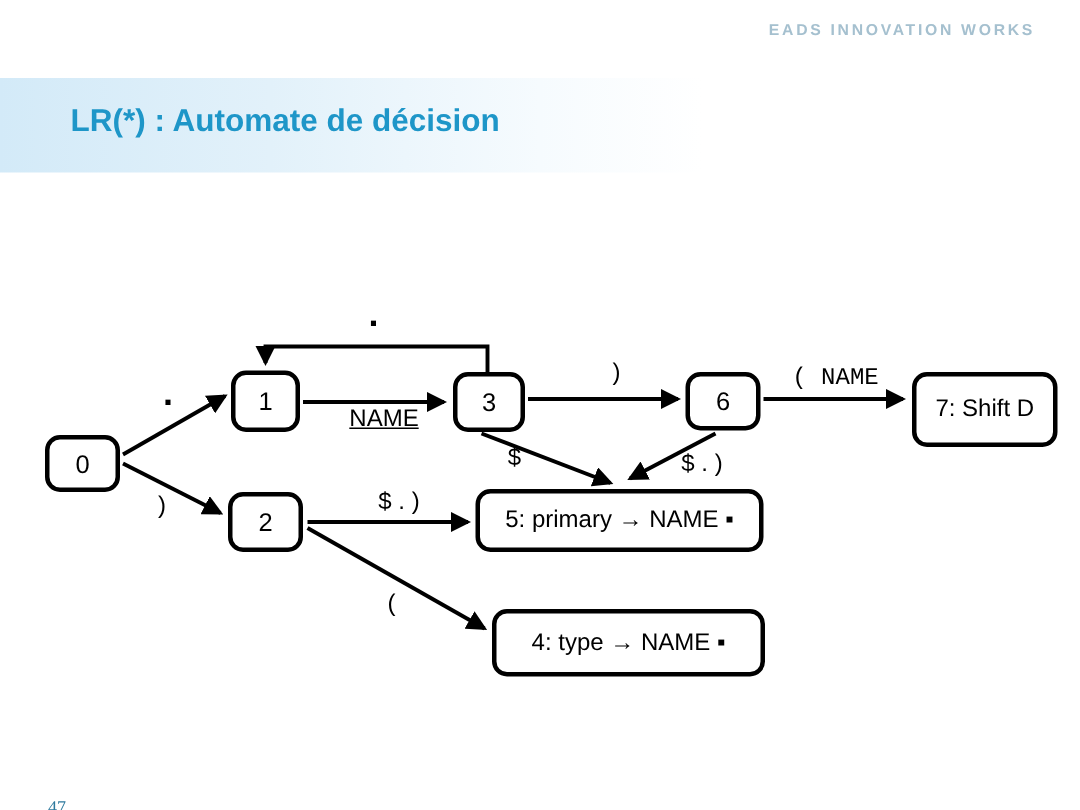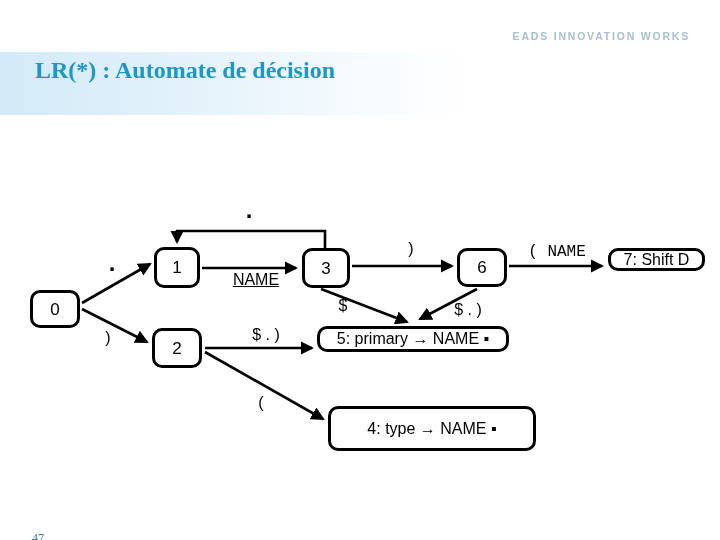--- a/index.html
+++ b/index.html
@@ -9,34 +9,33 @@
     background:#ffffff;
     font-family:"Liberation Sans", sans-serif;
     overflow:hidden;
     color:#000;
   }
 
   
   .logo {
     position:absolute; top:14px; right:30px;
     font-size:10.5px; letter-spacing:1.8px;
-    color:#a5c0cf; font-weight:bold;margin-top:16px;
+    color:#a5c0cf; font-weight:bold;
   }
   .title-band {
     position:absolute; left:0; top:52px;
     width:720px; height:63px;
     background:linear-gradient(to right, #d3eaf8 0%, #e2f1fa 25%, #f6fbfe 50%, #ffffff 65%);
   }
   .slide-title {
     position:absolute; left:35px; top:5px;
-    margin:0;
-    font-size:24px; font-weight:bold;
+    margin:12px;
+    font-size:21px; font-weight:bold;
     color:#1e96c8;
     white-space:nowrap;
-    font-family:Liberation Serif, serif;
   }
 
   
   .diagram { position:absolute; left:0; top:0; width:720px; height:540px; }
   .edges { position:absolute; left:0; top:0; pointer-events:none; }
   .edges * { pointer-events:none; }
 
   .node {
     position:absolute; box-sizing:border-box;
     border:3px solid #000; border-radius:10px;
@@ -92,23 +91,23 @@
       <path d="M321,289 L407,322" marker-end="url(#ah)"></path>
       <path d="M477,289 L420,319" marker-end="url(#ah)"></path>
     </g>
   </svg>
 
   <div class="node num" style="left:30px;  top:290px; width:50px; height:38px;">0</div>
   <div class="node num" style="left:154px; top:247px; width:46px; height:41px;">1</div>
   <div class="node num" style="left:152px; top:328px; width:50px; height:40px;">2</div>
   <div class="node num" style="left:302px; top:248px; width:48px; height:40px;">3</div>
   <div class="node num" style="left:457px; top:248px; width:50px; height:39px;">6</div>
-  <div class="node" style="left:608px; top:248px; width:97px; height:23px;">7: Shift D</div>
-  <div class="node" style="left:317px; top:326px; width:192px; height:26px;">5: primary → NAME ▪</div>
-  <div class="node" style="left:328px; top:406px; width:208px; height:45px;">4: type → NAME ▪</div>
+  <div class="node" style="left:608px; top:248px; width:97px; height:50px;">7: Shift D</div>
+  <div class="node" style="left:317px; top:326px; width:192px; height:42px;">5: primary → NAME ▪</div>
+  <div class="node" style="left:328px; top:406px; width:182px; height:45px;">4: type → NAME ▪</div>
 
   <div class="elabel dot" style="left:249px; top:198px;">.</div>
   <div class="elabel dot" style="left:112px; top:251px;">.</div>
   <div class="elabel" style="left:256px; top:280px;text-decoration:underline;">NAME</div>
   <div class="elabel" style="left:411px; top:249px;">)</div>
   <div class="elabel" style="left:557px; top:252px;font-family:Liberation Mono, monospace;">( NAME</div>
   <div class="elabel" style="left:343px; top:306px;">$</div>
   <div class="elabel" style="left:468px; top:310px;">$ . )</div>
   <div class="elabel" style="left:266px; top:335px;">$ . )</div>
   <div class="elabel" style="left:108px; top:338px;">)</div>

